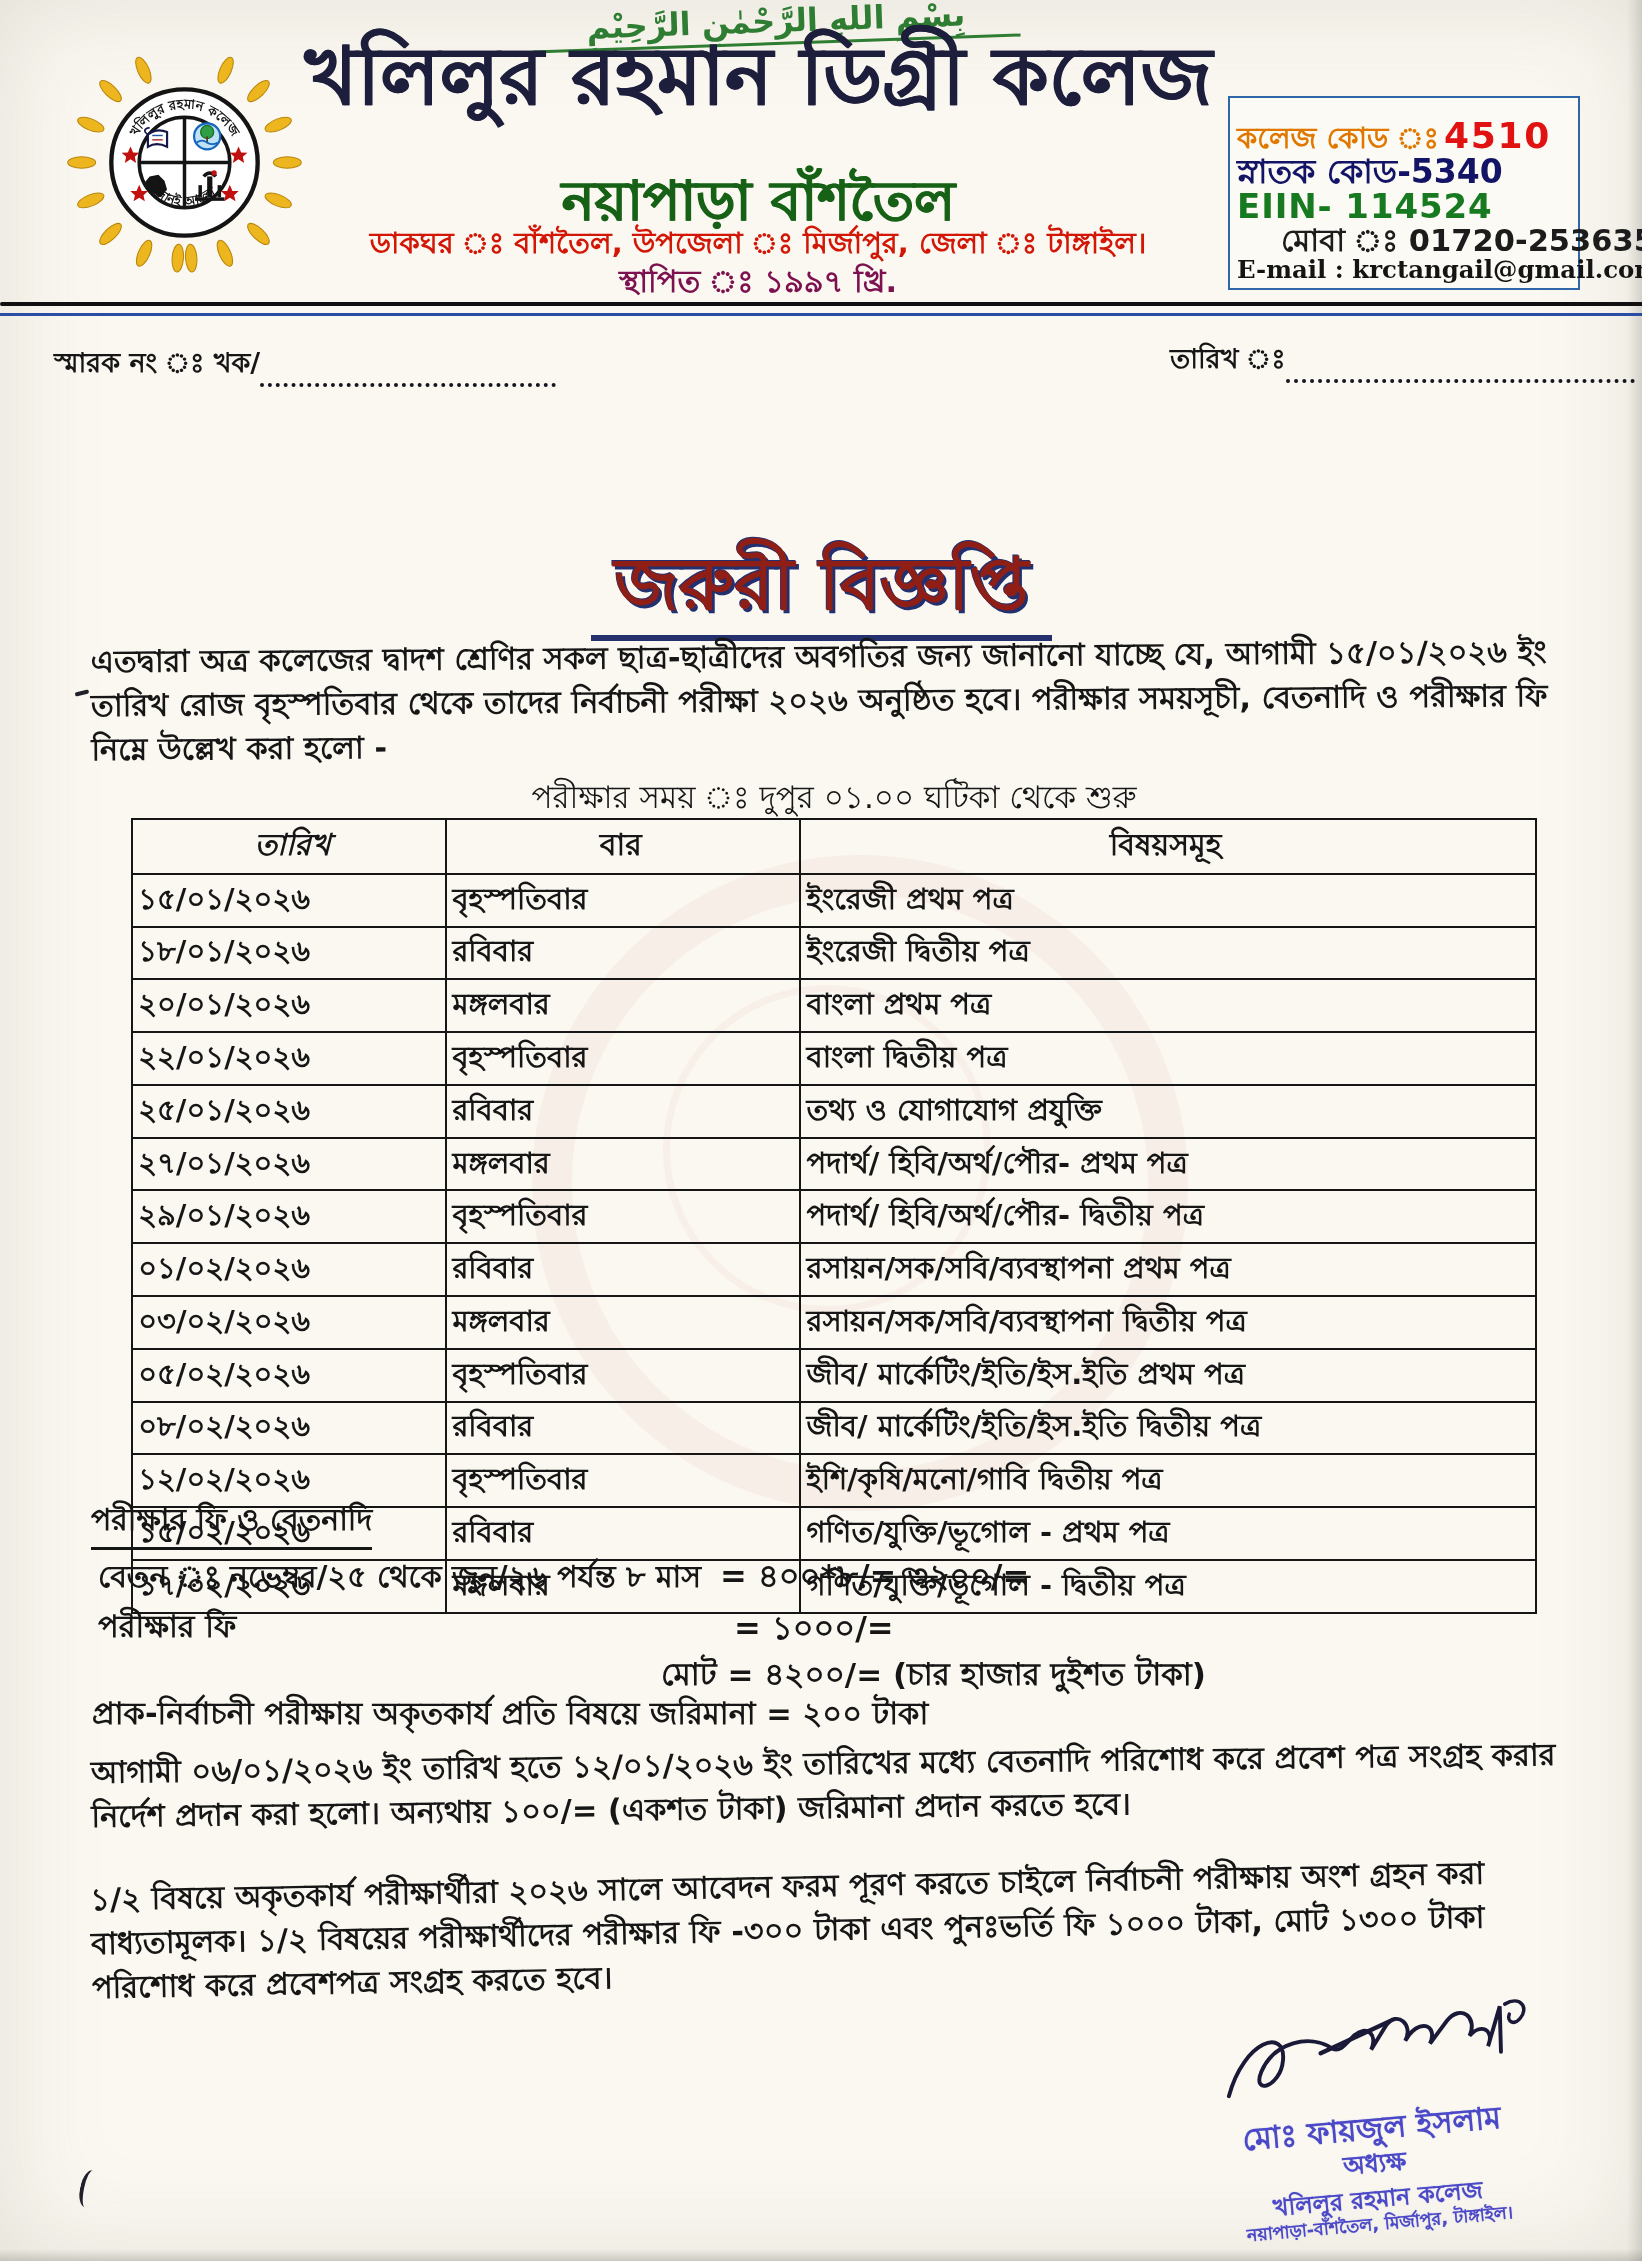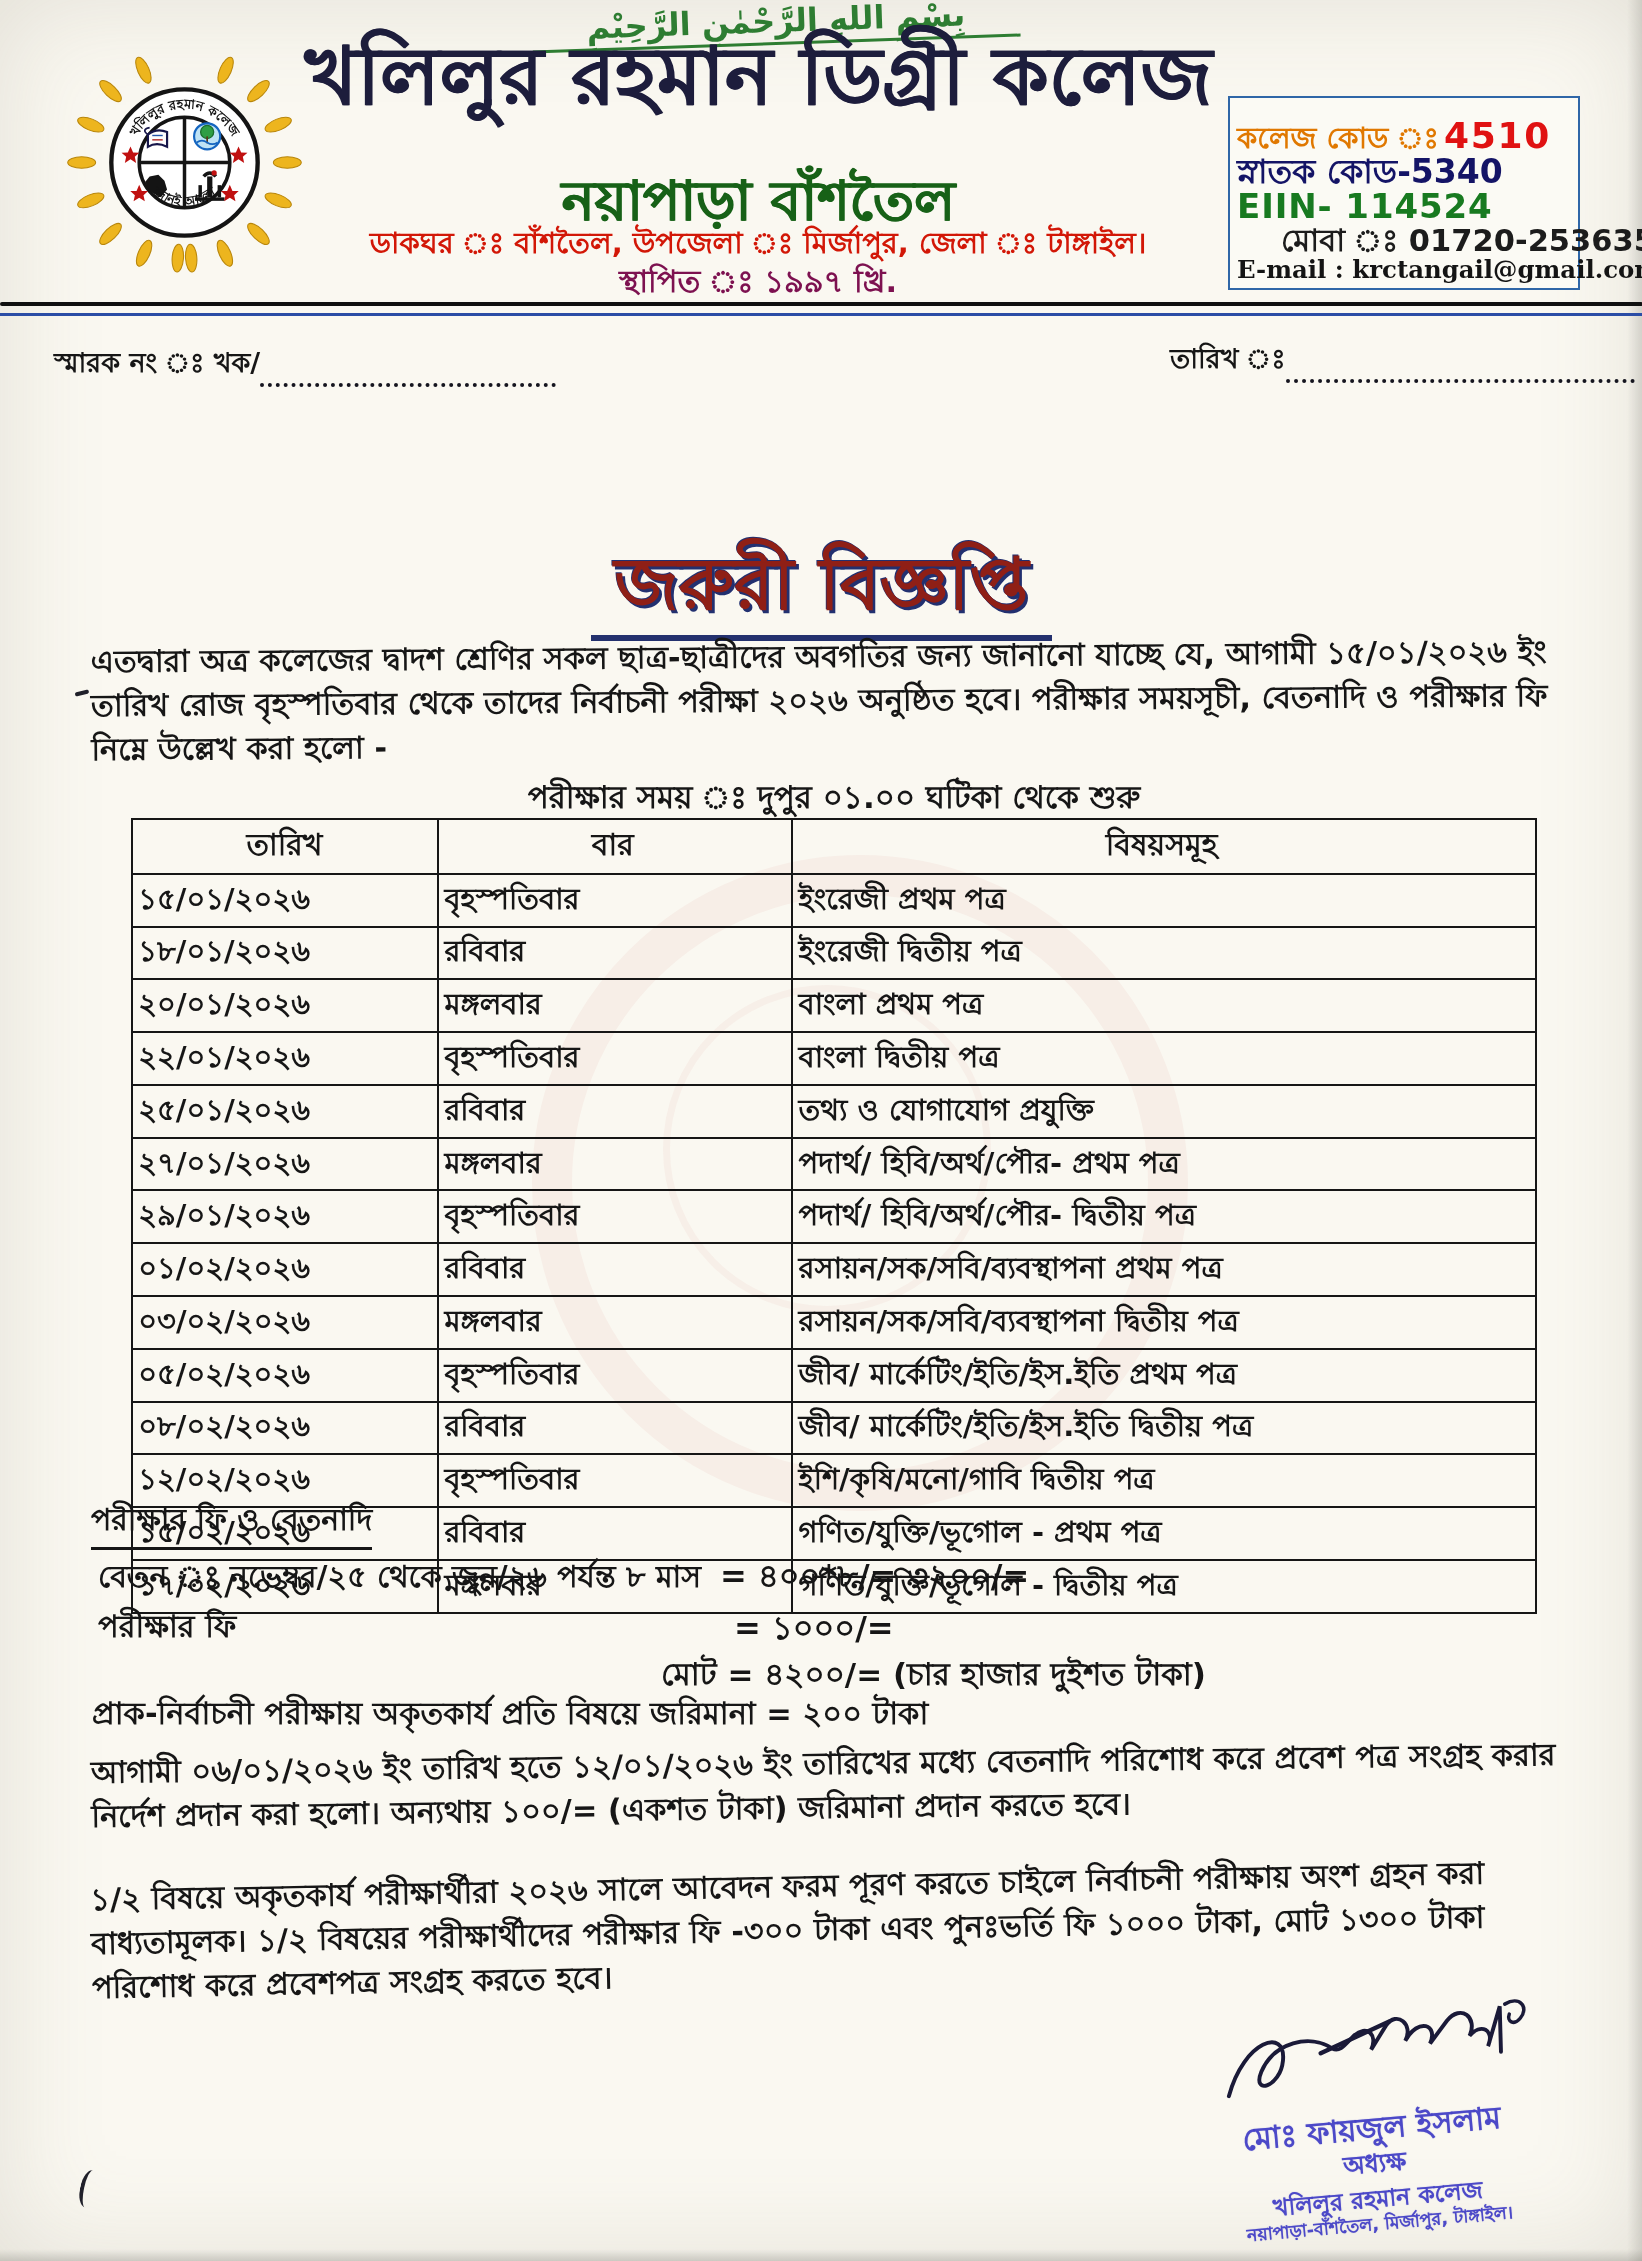--- a/index.html
+++ b/index.html
@@ -51,21 +51,21 @@
   
   .notice-wrap{left:0;top:497px;width:1643px;text-align:center;margin-top:48px;}
   .notice-title{display:inline-block;font-size:72px;font-weight:bold;
     color:#8f1f16;text-shadow:2.6px 2.6px 0 #223070,-0.9px -0.9px 0 #223070;
     border-bottom:6.1px solid #24316e;padding:0 23px 10.5px 23px;line-height:1.1;}
 
   .intro{left:91px;top:635px;width:1474px;font-size:30.5px;font-weight:bold;
     line-height:1.45;transform:rotate(-0.4deg);}
 
   .tbl-caption{left:131px;top:773px;width:1406px;text-align:center;
-    font-size:31px;font-weight:bold;}
+    font-size:31px;font-weight:normal;}
 
   
   table.sched{left:131px;top:818px;width:1406px;position:absolute;
     border-collapse:collapse;table-layout:fixed;}
   table.sched td{border:2.6px solid #161616;font-size:29px;font-weight:bold;
     height:38px;padding:0.9px 5.2px;overflow:hidden;white-space:nowrap;}
   table.sched tr.hdr td{height:39px;text-align:center;font-size:30px;}
   td.c-date{width:295px;padding-left:51px;}
   td.c-day{width:347px;padding-left:17.4px;}
   td.c-subj{padding-left:17.4px;}
@@ -222,21 +222,21 @@
     <span class="notice-title">জরুরী বিজ্ঞপ্তি</span>
   </div>
 
   <div class="abs intro">এতদ্বারা অত্র কলেজের দ্বাদশ শ্রেণির সকল ছাত্র-ছাত্রীদের অবগতির জন্য জানানো যাচ্ছে যে, আগামী ১৫/০১/২০২৬ ইং তারিখ রোজ বৃহস্পতিবার থেকে তাদের নির্বাচনী পরীক্ষা ২০২৬ অনুষ্ঠিত হবে। পরীক্ষার সময়সূচী, বেতনাদি ও পরীক্ষার ফি নিম্নে উল্লেখ করা হলো -</div>
 
   <div class="abs tbl-caption">পরীক্ষার সময় ঃ দুপুর ০১.০০ ঘটিকা থেকে শুরু</div>
 
   <table class="sched">
     <tbody>
       <tr class="hdr">
-        <td class="c-date" style="padding-left:4px;">তারিখ</td>
+        <td class="c-date" style="padding-left:12px;font-style:italic;">তারিখ</td>
         <td class="c-day" style="padding-left:0;">বার</td>
         <td class="c-subj" style="padding-left:0;text-align:center;">বিষয়সমূহ</td>
       </tr>
 
         <tr>
           <td class="c-date">১৫/০১/২০২৬</td>
           <td class="c-day">বৃহস্পতিবার</td>
           <td class="c-subj">ইংরেজী প্রথম পত্র</td>
         </tr>
 

